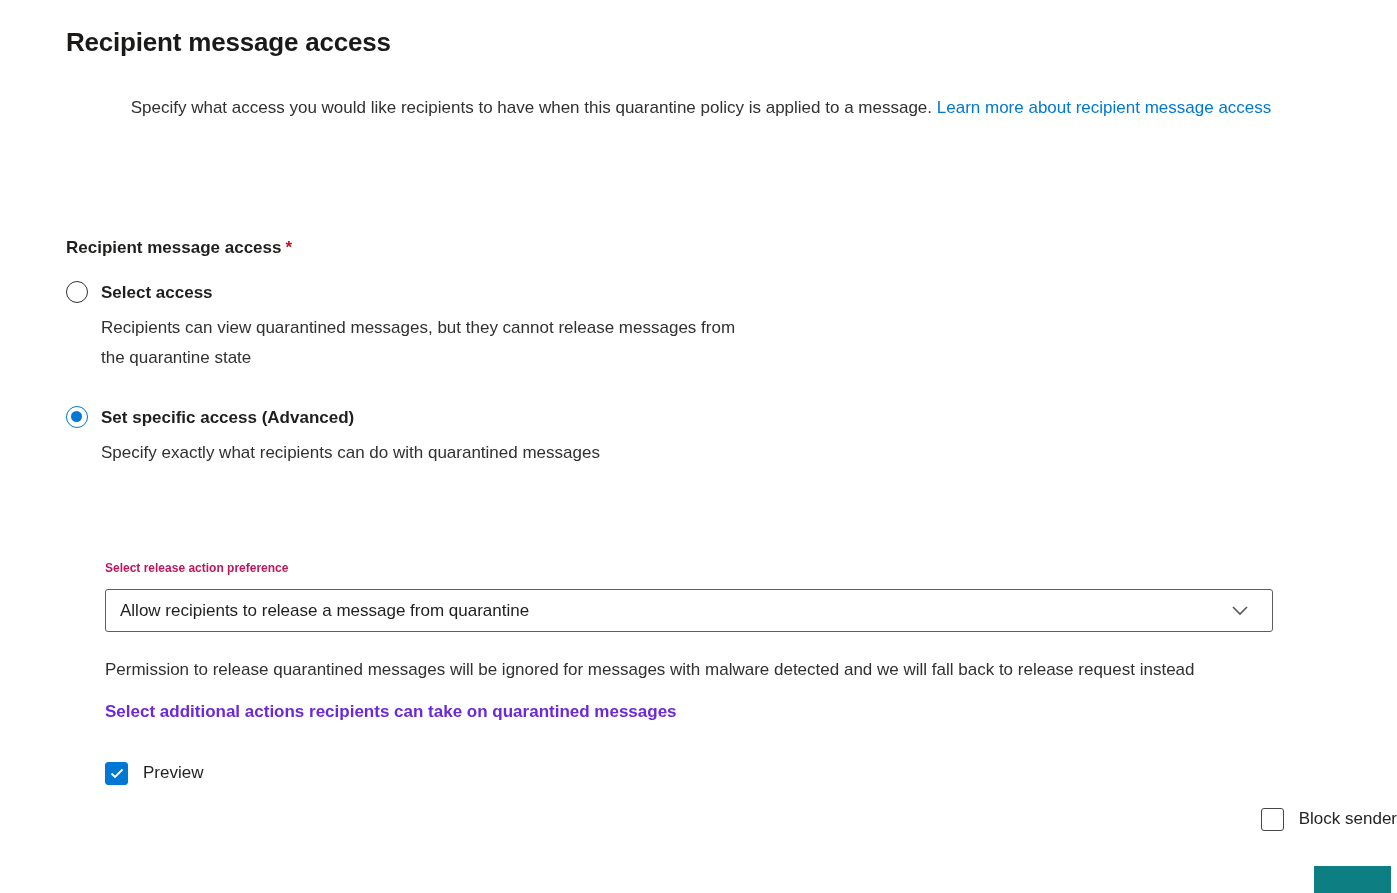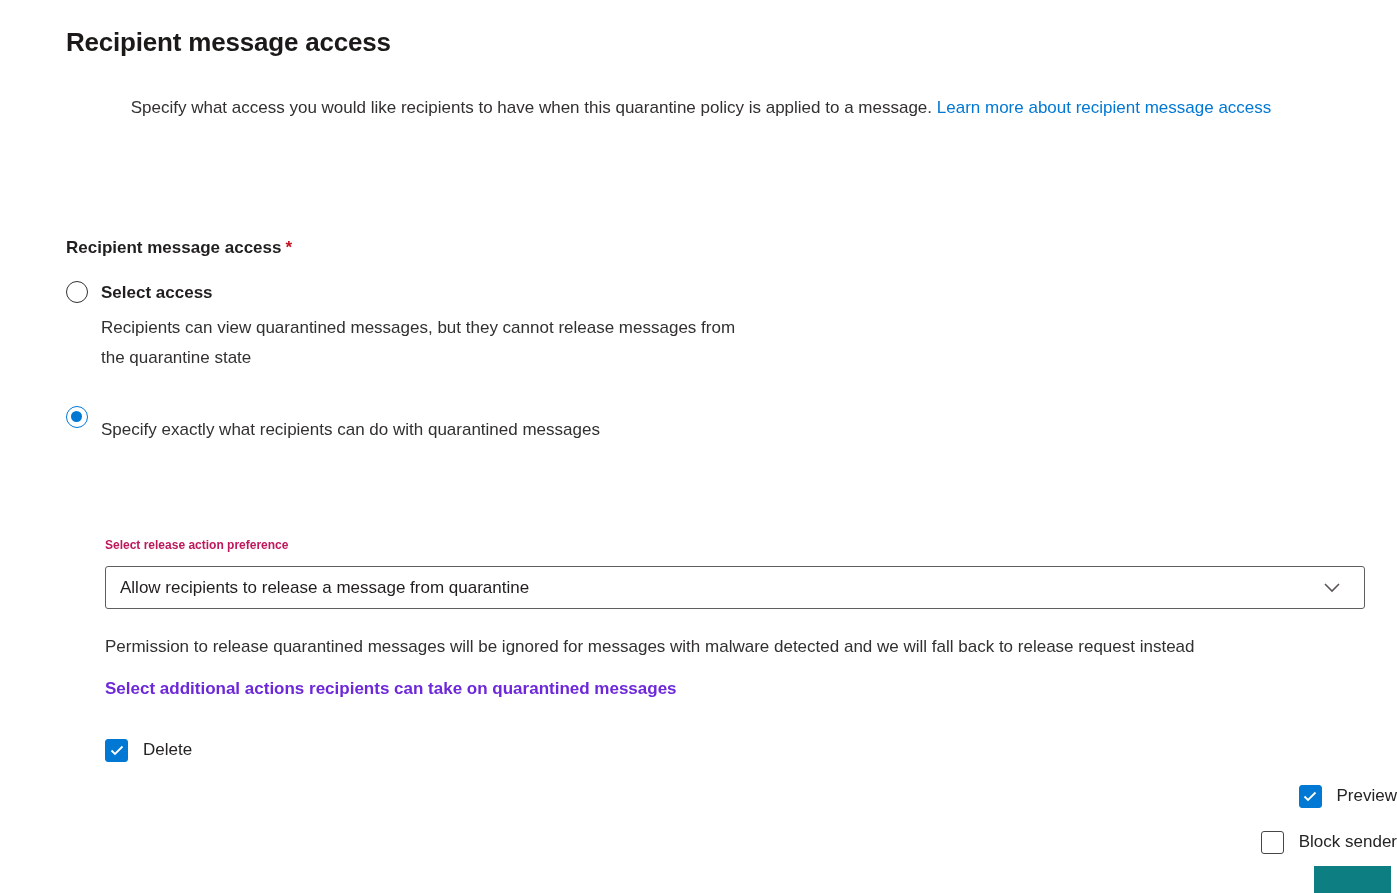--- a/index.html
+++ b/index.html
@@ -92,21 +92,21 @@
     margin-left: 39px;
     margin-top: 93px;
   }
   .sub-label {
     font-size: 12px;
     font-weight: 600;
     color: #be185d;
   }
   .combobox {
     margin-top: 14px;
-    width: 1260px;
+    width: 1168px;
     height: 43px;
     border: 1px solid #605e5c;
     border-radius: 3px;
     display: flex;
     align-items: center;
     padding: 0 14px;
     cursor: pointer;
     background: #fff;
   }
   .combobox-value {
@@ -194,20 +194,21 @@
       <span class="radio-circle"></span>
       <div class="radio-texts">
         <div class="radio-label">Select access</div>
         <div class="radio-desc narrow">Recipients can view quarantined messages, but they cannot release messages from the quarantine state</div>
       </div>
     </div>
 
     <div class="radio-option">
       <span class="radio-circle selected"></span>
       <div class="radio-texts">
+        <div class="radio-label">Set specific access (Advanced)</div>
         <div class="radio-desc">Specify exactly what recipients can do with quarantined messages</div>
       </div>
     </div>
 
   </div>
 
   <div class="sub-section">
 
     <div class="sub-label">Select release action preference</div>
 
@@ -219,28 +220,20 @@
         </svg>
       </span>
     </div>
 
     <p class="note">Permission to release quarantined messages will be ignored for messages with malware detected and we will fall back to release request instead</p>
 
     <div class="checkbox-section-label">Select additional actions recipients can take on quarantined messages</div>
 
     <div class="checkbox-list">
 
-      <div class="checkbox-row">
-        <span class="checkbox-box checked">
-          <svg width="14" height="11" viewBox="0 0 14 11" fill="none">
-            <path d="M1.5 5.5 L5 9 L12.5 1.5" stroke="#ffffff" stroke-width="1.8" fill="none"></path>
-          </svg>
-        </span>
-        <span class="checkbox-label">Delete</span>
-      </div>
 
       <div class="checkbox-row">
         <span class="checkbox-box checked">
           <svg width="14" height="11" viewBox="0 0 14 11" fill="none">
             <path d="M1.5 5.5 L5 9 L12.5 1.5" stroke="#ffffff" stroke-width="1.8" fill="none"></path>
           </svg>
         </span>
         <span class="checkbox-label">Preview</span>
       </div>
 

